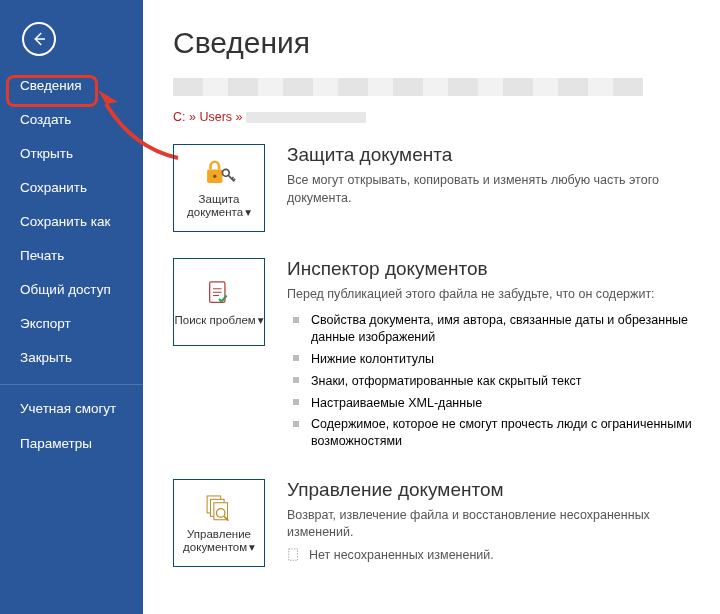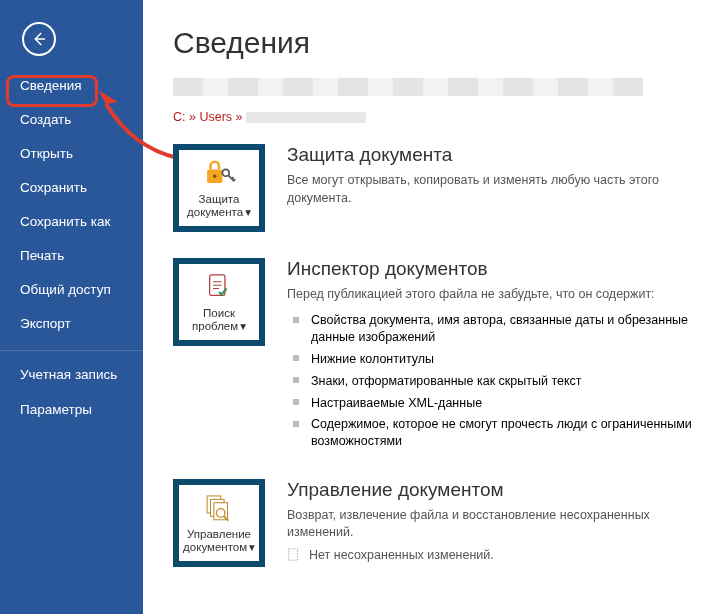--- a/index.html
+++ b/index.html
@@ -77,21 +77,21 @@
     vertical-align: middle;
   }
   .section {
     display: flex;
     gap: 22px;
     margin-bottom: 26px;
   }
   .tile {
     width: 92px;
     height: 88px;
-    border: 6px solid #0c4a6e;
+    border: 1px solid #0c4a6e;
     display: flex;
     flex-direction: column;
     align-items: center;
     justify-content: center;
     gap: 6px;
     cursor: pointer;
     font-size: 11.5px;
     color: #333;
     text-align: center;
     position: relative;
@@ -147,22 +147,23 @@
   </div>
 
   <div class="nav-item"><span>Сведения</span></div>
   <div class="nav-item"><span>Создать</span></div>
   <div class="nav-item"><span>Открыть</span></div>
   <div class="nav-item"><span>Сохранить</span></div>
   <div class="nav-item"><span>Сохранить как</span></div>
   <div class="nav-item"><span>Печать</span></div>
   <div class="nav-item"><span>Общий доступ</span></div>
   <div class="nav-item"><span>Экспорт</span></div>
+  <div class="nav-item"><span>Закрыть</span></div>
   <div class="nav-sep"></div>
-  <div class="nav-item" style="line-height:1.15"><span>Учетная запись</span></div>
+  <div class="nav-item" style="line-height:1.15"><span>Учетная смогут</span></div>
   <div class="nav-item"><span>Параметры</span></div>
 
   <div class="highlight-box" style="left:6px; top:75px; width:92px; height:32px;"></div>
 </div>
 
 <svg class="arrow" style="left:78px; top:78px; width:110px; height:90px;" viewBox="0 0 110 90">
   <path d="M100 80 Q 55 70 28 26" stroke="#e23b2e" stroke-width="4" fill="none"></path>
   <path d="M28 26 L20 12 L40 24 Z" fill="#e23b2e"></path>
 </svg>
 

